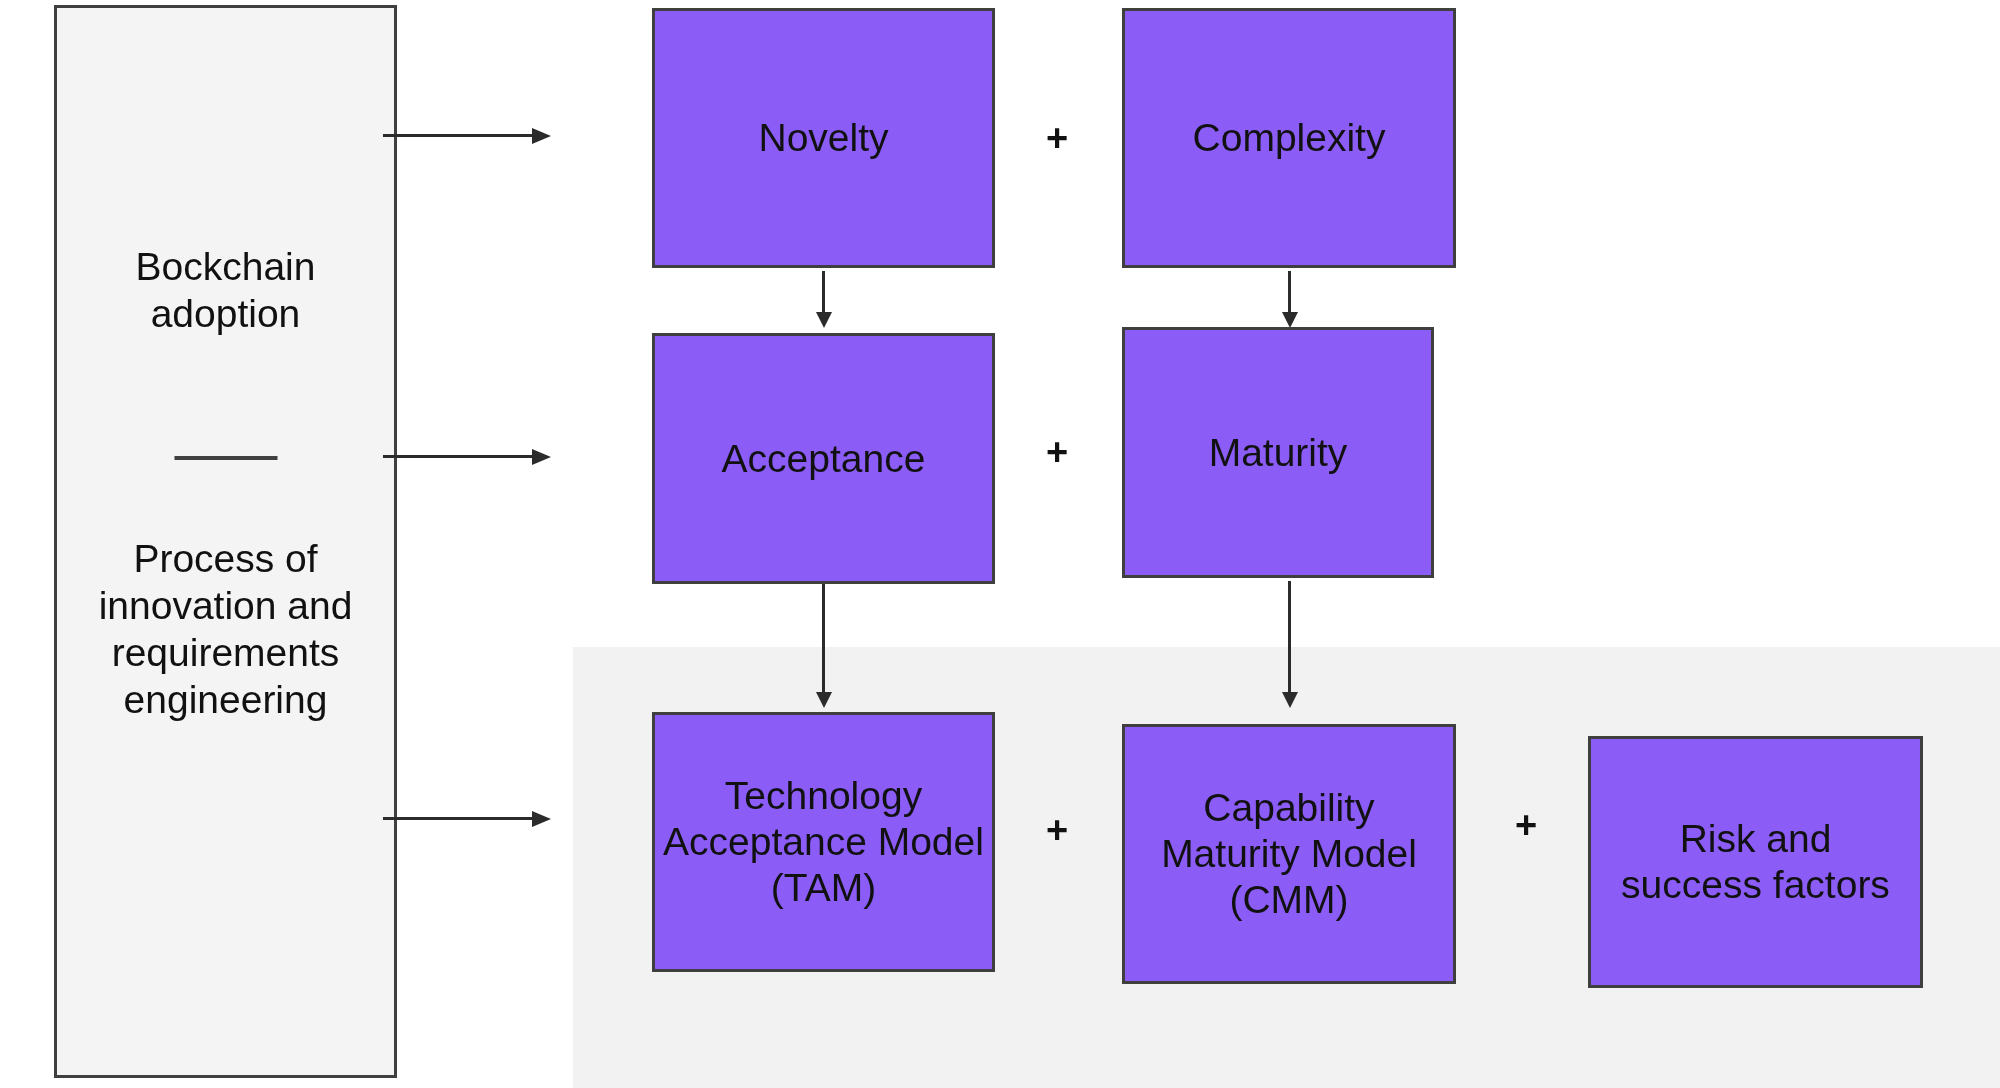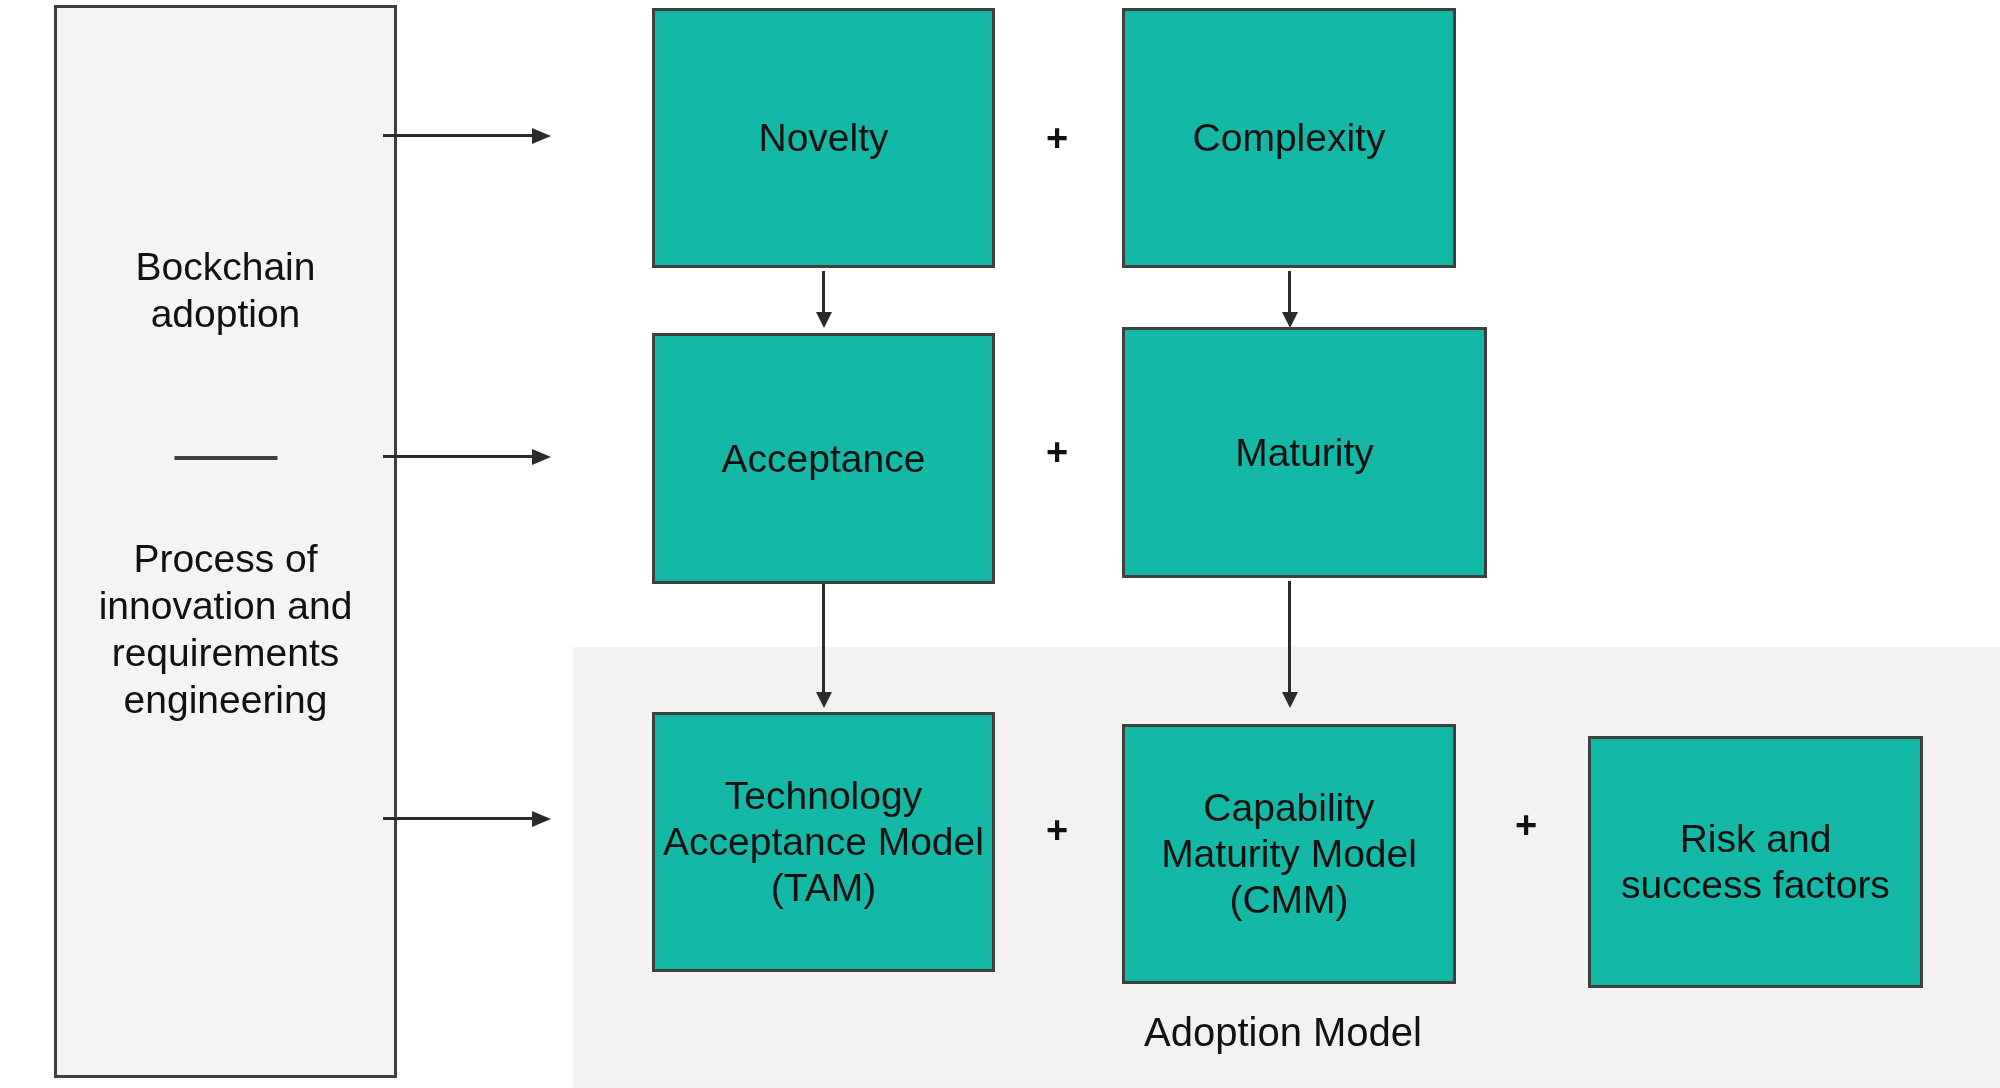--- a/index.html
+++ b/index.html
@@ -54,34 +54,34 @@
   .panel-body {
     position: absolute;
     top: 527px; left: 0; right: 0;
     text-align: center;
     font-size: 39px; line-height: 47px;
   }
 
   
   .box {
     position: absolute;
-    background: #14b8a6;
+    background: #8b5cf6;
     border: 3px solid var(--border, #3f3f3f);
     box-sizing: border-box;
     display: flex;
     flex-direction: column;
     align-items: center;
     justify-content: center;
     text-align: center;
     font-size: 39px; line-height: 46px;
   }
   .box-novelty    { left: 652px;  top: 8px;   width: 343px; height: 260px; }
   .box-complexity { left: 1122px; top: 8px;   width: 334px; height: 260px; }
   .box-acceptance { left: 652px;  top: 327px; width: 343px; height: 251px; margin-top: 6px; }
-  .box-maturity   { left: 1122px; top: 327px; width: 365px; height: 251px; }
+  .box-maturity   { left: 1122px; top: 327px; width: 312px; height: 251px; }
   .box-tam        { left: 652px;  top: 712px; width: 343px; height: 260px; }
   .box-cmm        { left: 1122px; top: 712px; width: 334px; height: 260px; margin-top: 12px; }
   .box-risk       { left: 1588px; top: 716px; width: 335px; height: 252px; margin-top: 20px; }
 
   
   .plus {
     position: absolute;
     transform: translate(-50%, -50%);
     font-size: 38px; font-weight: bold;
     line-height: 1;
@@ -185,15 +185,14 @@
     <div>Capability</div>
     <div>Maturity Model</div>
     <div>(CMM)</div>
   </div>
   <div class="plus plus-4">+</div>
   <div class="box box-risk">
     <div>Risk and</div>
     <div>success factors</div>
   </div>
 
-  <div class="region-label">Adoption Model</div>
 
 </div>
 
 </body></html>

